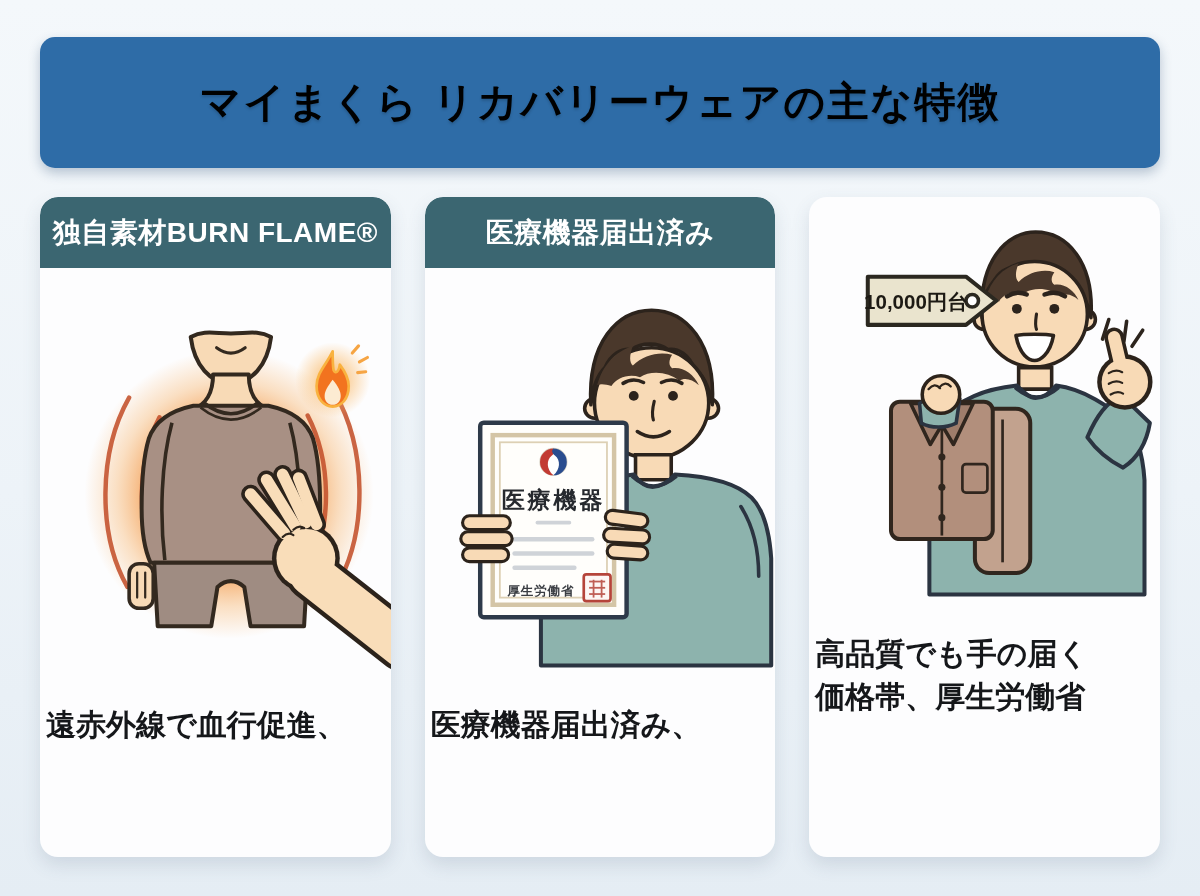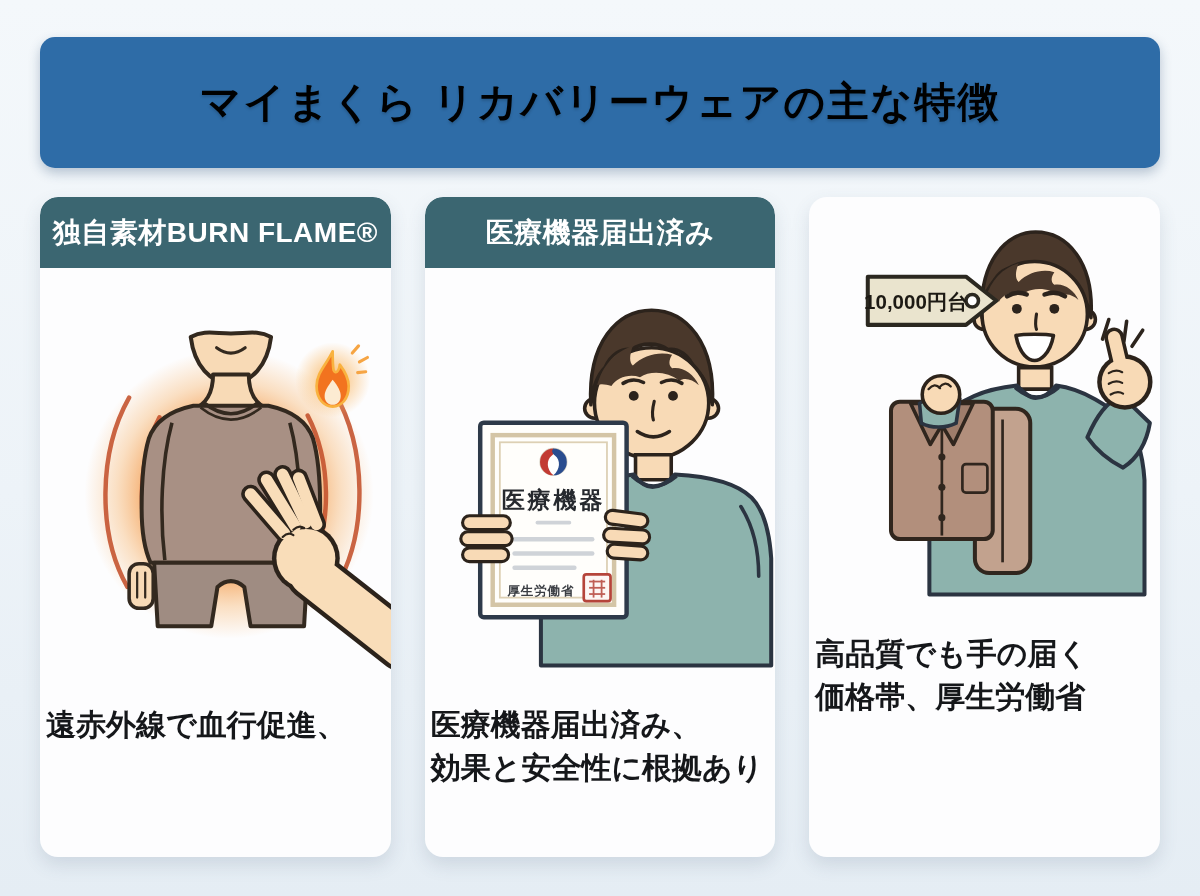--- a/index.html
+++ b/index.html
@@ -233,21 +233,20 @@
               <path d="M14,296 L50,296" stroke-width="12"></path>
               <path d="M206,258 L174,254" stroke-width="12"></path>
               <path d="M208,276 L172,274" stroke-width="12"></path>
               <path d="M206,294 L176,292" stroke-width="12"></path>
             </g>
           </g>
         </svg>
       </div>
       <div class="card-caption">
         <div>医療機器届出済み、</div>
-        <div>効果と安全性に根拠あり</div>
       </div>
     </div>
 
     <div class="card">
       <div class="card-illustration">
         <svg viewBox="0 0 357 420">
 
           <g>
             <circle cx="160" cy="112" r="11" fill="#f8dab6" stroke="#2c231c" stroke-width="4"></circle>
             <circle cx="274" cy="112" r="11" fill="#f8dab6" stroke="#2c231c" stroke-width="4"></circle>

